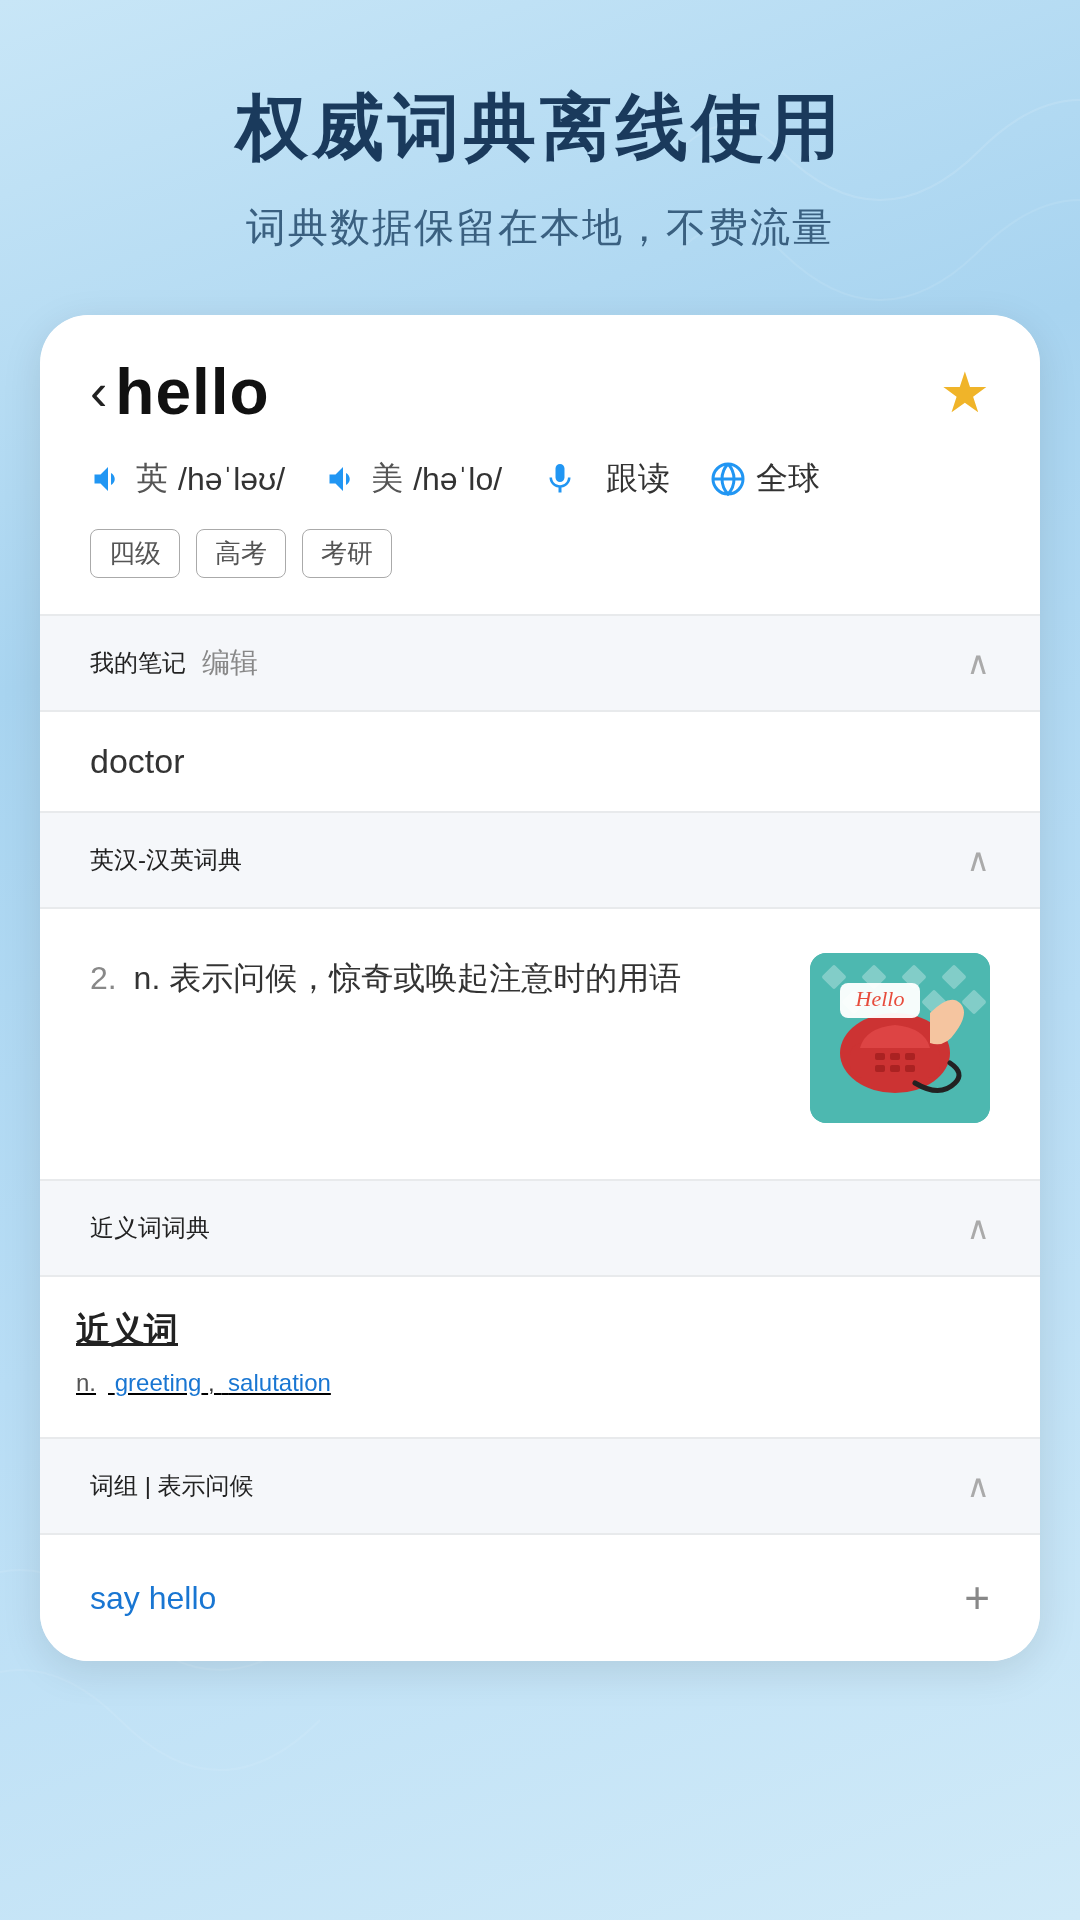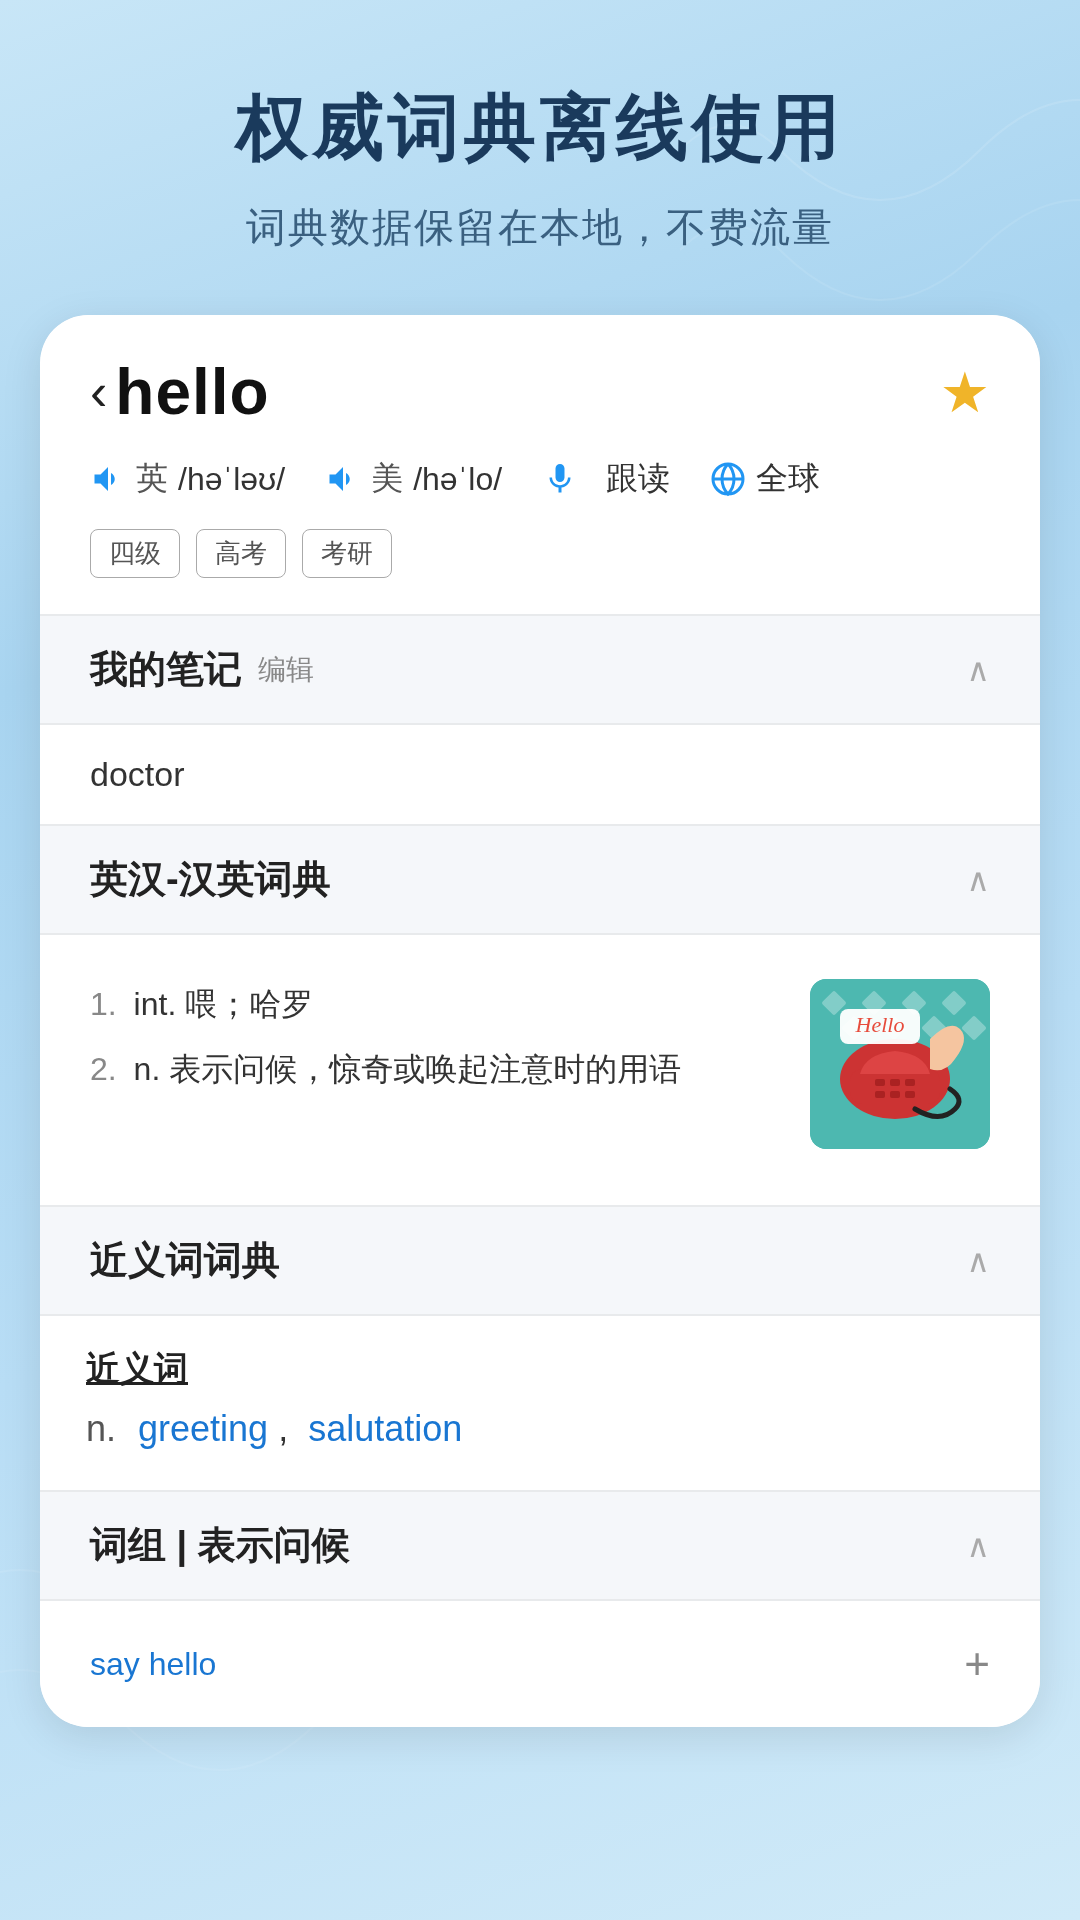--- a/index.html
+++ b/index.html
@@ -187,22 +187,22 @@
     .section-header {
       background: #f5f7fa;
       padding: 28px 50px;
       display: flex;
       align-items: center;
       justify-content: space-between;
       cursor: pointer;
     }
 
     .section-title {
-      font-size: 38px;
-      font-weight: 700;
+      font-size: 24px;
+      font-weight: 400;
       color: #222;
     }
 
     .section-edit {
       font-size: 28px;
       color: #888;
       margin-left: 16px;
     }
 
     .section-title-left {
@@ -261,33 +261,34 @@
       align-items: center;
       justify-content: center;
       flex-shrink: 0;
       position: relative;
       overflow: hidden;
     }
 
     
     .synonym-content {
       background: white;
-      padding: 30px 46px 40px;
+      padding: 30px 36px 40px;
+      text-decoration: underline;
     }
 
     .synonym-heading {
       font-size: 34px;
       font-weight: 700;
       color: #222;
       text-decoration: underline;
       margin-bottom: 16px;
     }
 
     .synonym-row {
-      font-size: 36px;
+      font-size: 24px;
       color: #333;
     }
 
     .synonym-pos {
       color: #555;
       margin-right: 12px;
     }
 
     .synonym-word {
       color: #1976d2;
@@ -430,25 +431,20 @@
     <span class="section-title">英汉-汉英词典</span>
     <span class="chevron-icon">∧</span>
   </div>
 
   <div class="section-divider"></div>
 
   <div class="section-content" style="padding: 24px 50px 36px;">
     <div class="dict-entry">
       <div class="entries-text">
         <div class="entry-line">
-          <span class="entry-num">1.</span>
-          <span>int. </span>
-          <span>喂；哈罗</span>
-        </div>
-        <div class="entry-line">
           <span class="entry-num">2.</span>
           <span>n. </span>
           <span>表示问候，惊奇或唤起注意时的用语</span>
         </div>
       </div>
 
       <div class="hello-image">
         <svg width="180" height="170" viewBox="0 0 180 170">
 
           <rect width="180" height="170" rx="16" fill="#4db8b0"></rect>

